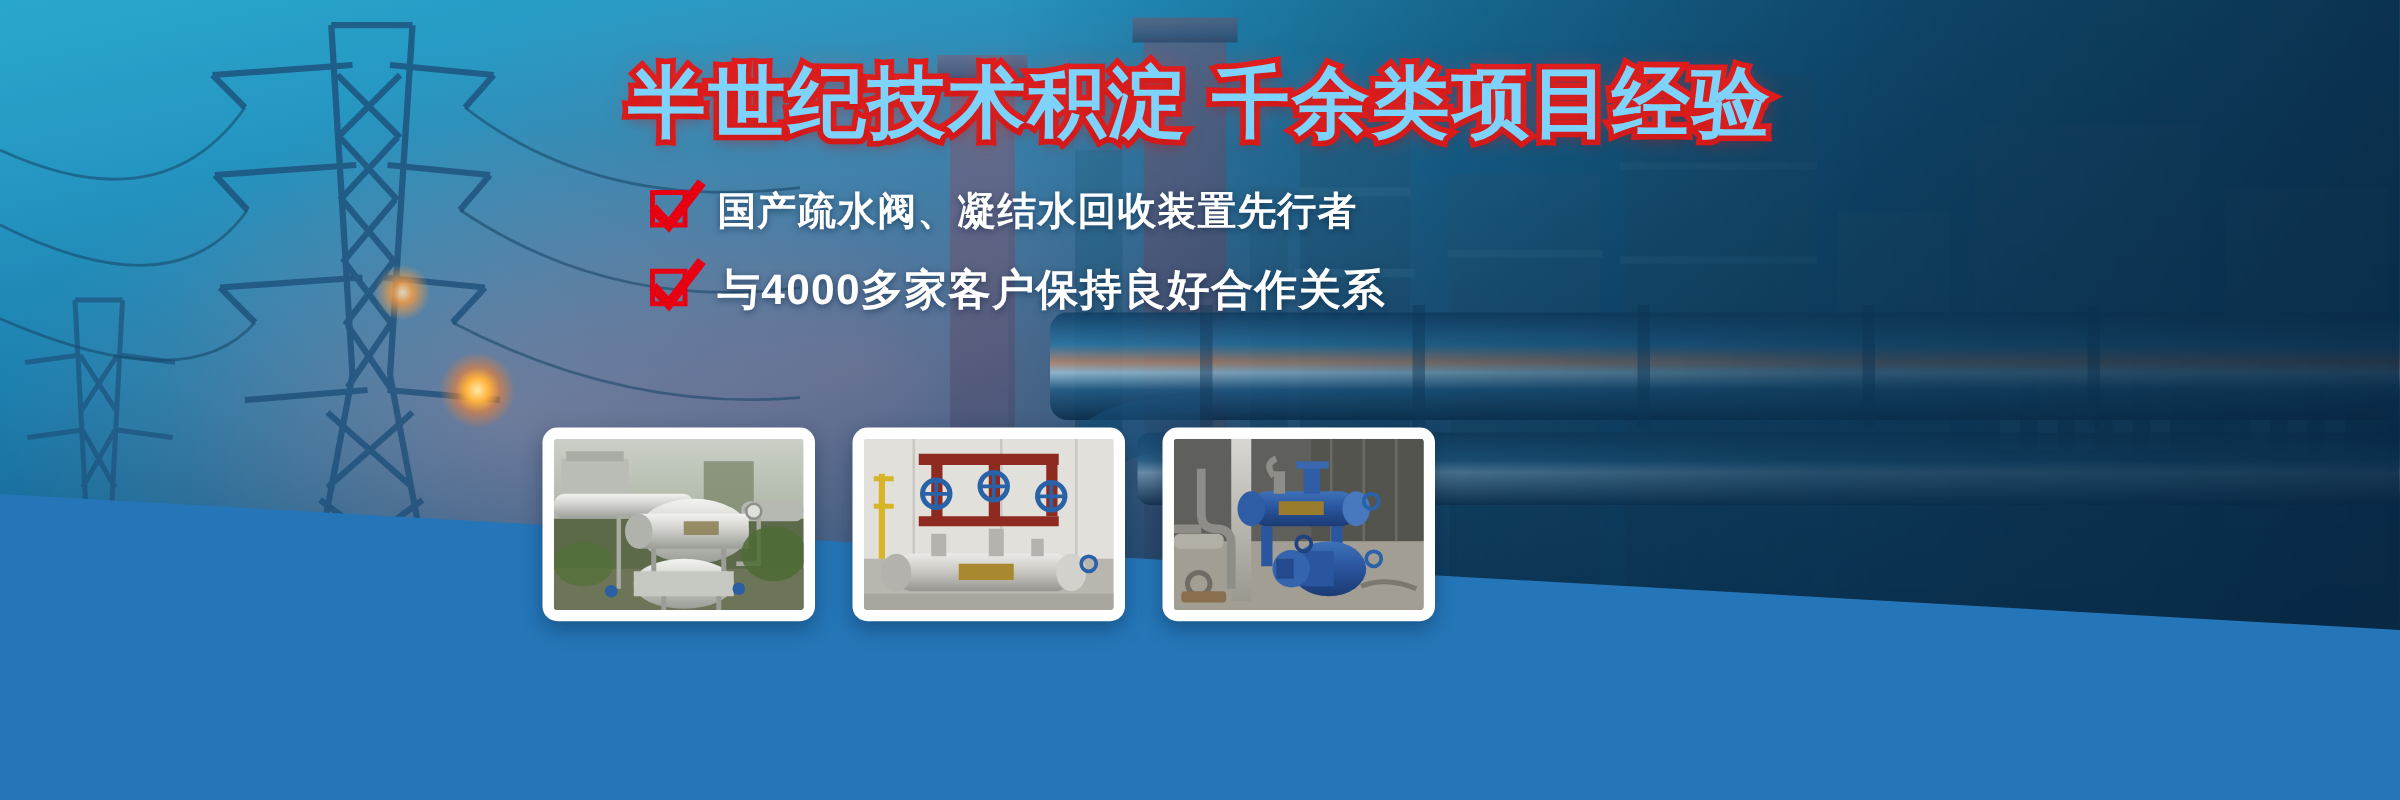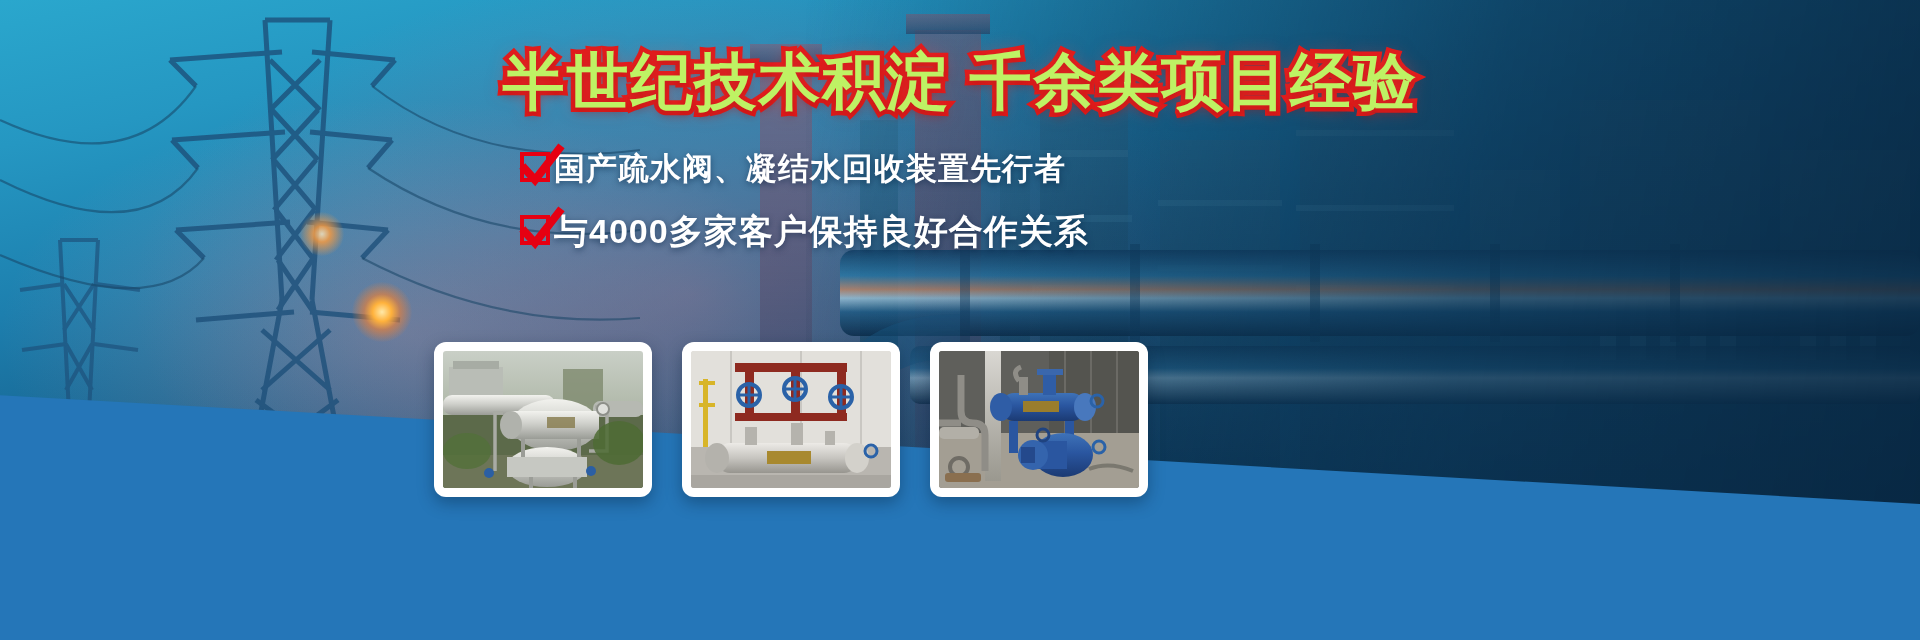--- a/index.html
+++ b/index.html
@@ -28,29 +28,29 @@
   .lamp2{position:absolute;left:300px;top:212px;width:44px;height:44px;border-radius:50%;
     background:radial-gradient(circle,#ffe9c0 0%,#ff9c3c 26%,rgba(255,120,40,0) 72%);opacity:.8;}
 
   
   .wedge{position:absolute;left:0;bottom:0;width:1920px;height:340px;
     background:#2576b8;
     clip-path:polygon(0 28%, 1920px 60%, 1920px 100%, 0 100%);}
 
   
   .title{position:absolute;left:0;right:0;top:40px;text-align:center;
-    font-size:62px;font-weight:700;letter-spacing:2px;color:#bef264;
+    font-size:62px;font-weight:700;letter-spacing:2px;color:#7dd3fc;
     font-family:"Liberation Sans","DejaVu Sans",sans-serif;
     -webkit-text-stroke:9px #e01b1b;paint-order:stroke fill;
     text-shadow:0 0 18px rgba(255,60,60,.55), 0 4px 10px rgba(120,0,0,.45);
     white-space:nowrap;}
 
   
   .bullets{position:absolute;left:520px;top:148px;display:flex;flex-direction:column;gap:19px;}
-  .bullet{display:flex;align-items:center;}
+  .bullet{display:flex;align-items:center;gap:20px;}
   .chk{position:relative;width:34px;height:34px;flex:0 0 34px;}
   .chk .box{position:absolute;left:0;top:0;width:30px;height:30px;border:4px solid #e60012;box-sizing:border-box;}
   .chk svg{position:absolute;left:-2px;top:-9px;width:48px;height:48px;overflow:visible;}
   .btext{color:#ffffff;font-size:31px;font-weight:700;letter-spacing:1px;white-space:nowrap;
     text-shadow:0 2px 6px rgba(0,30,60,.55);}
   .bullet.b3 .btext{font-size:34px;}
 
   
   .cards{position:absolute;left:434px;top:342px;display:flex;gap:30px;}
   .card{width:218px;height:155px;background:#ffffff;border-radius:12px;padding:9px;box-sizing:border-box;

